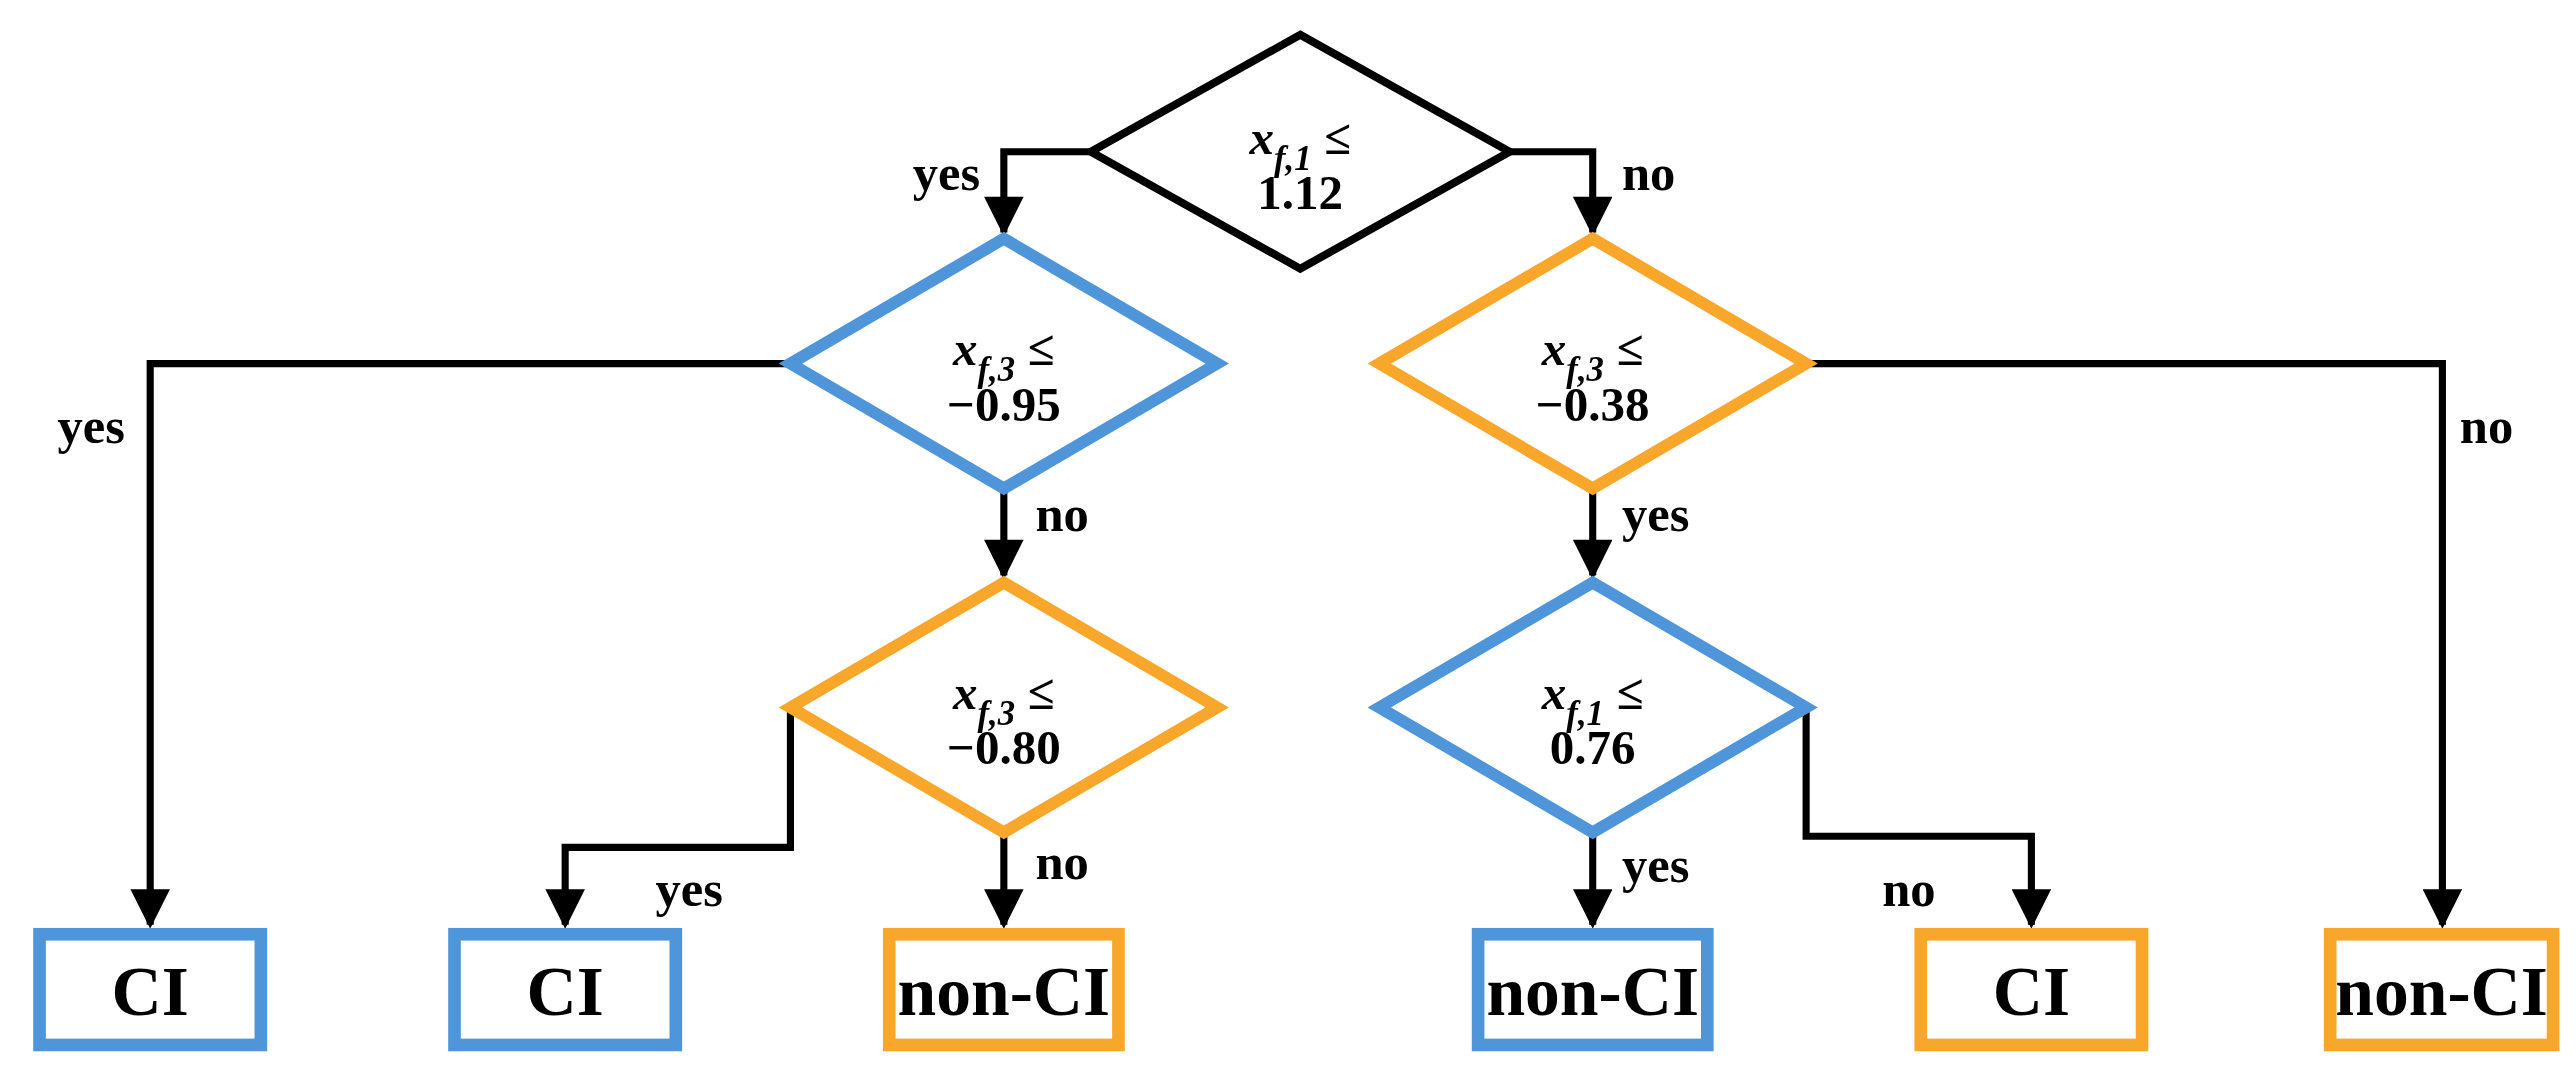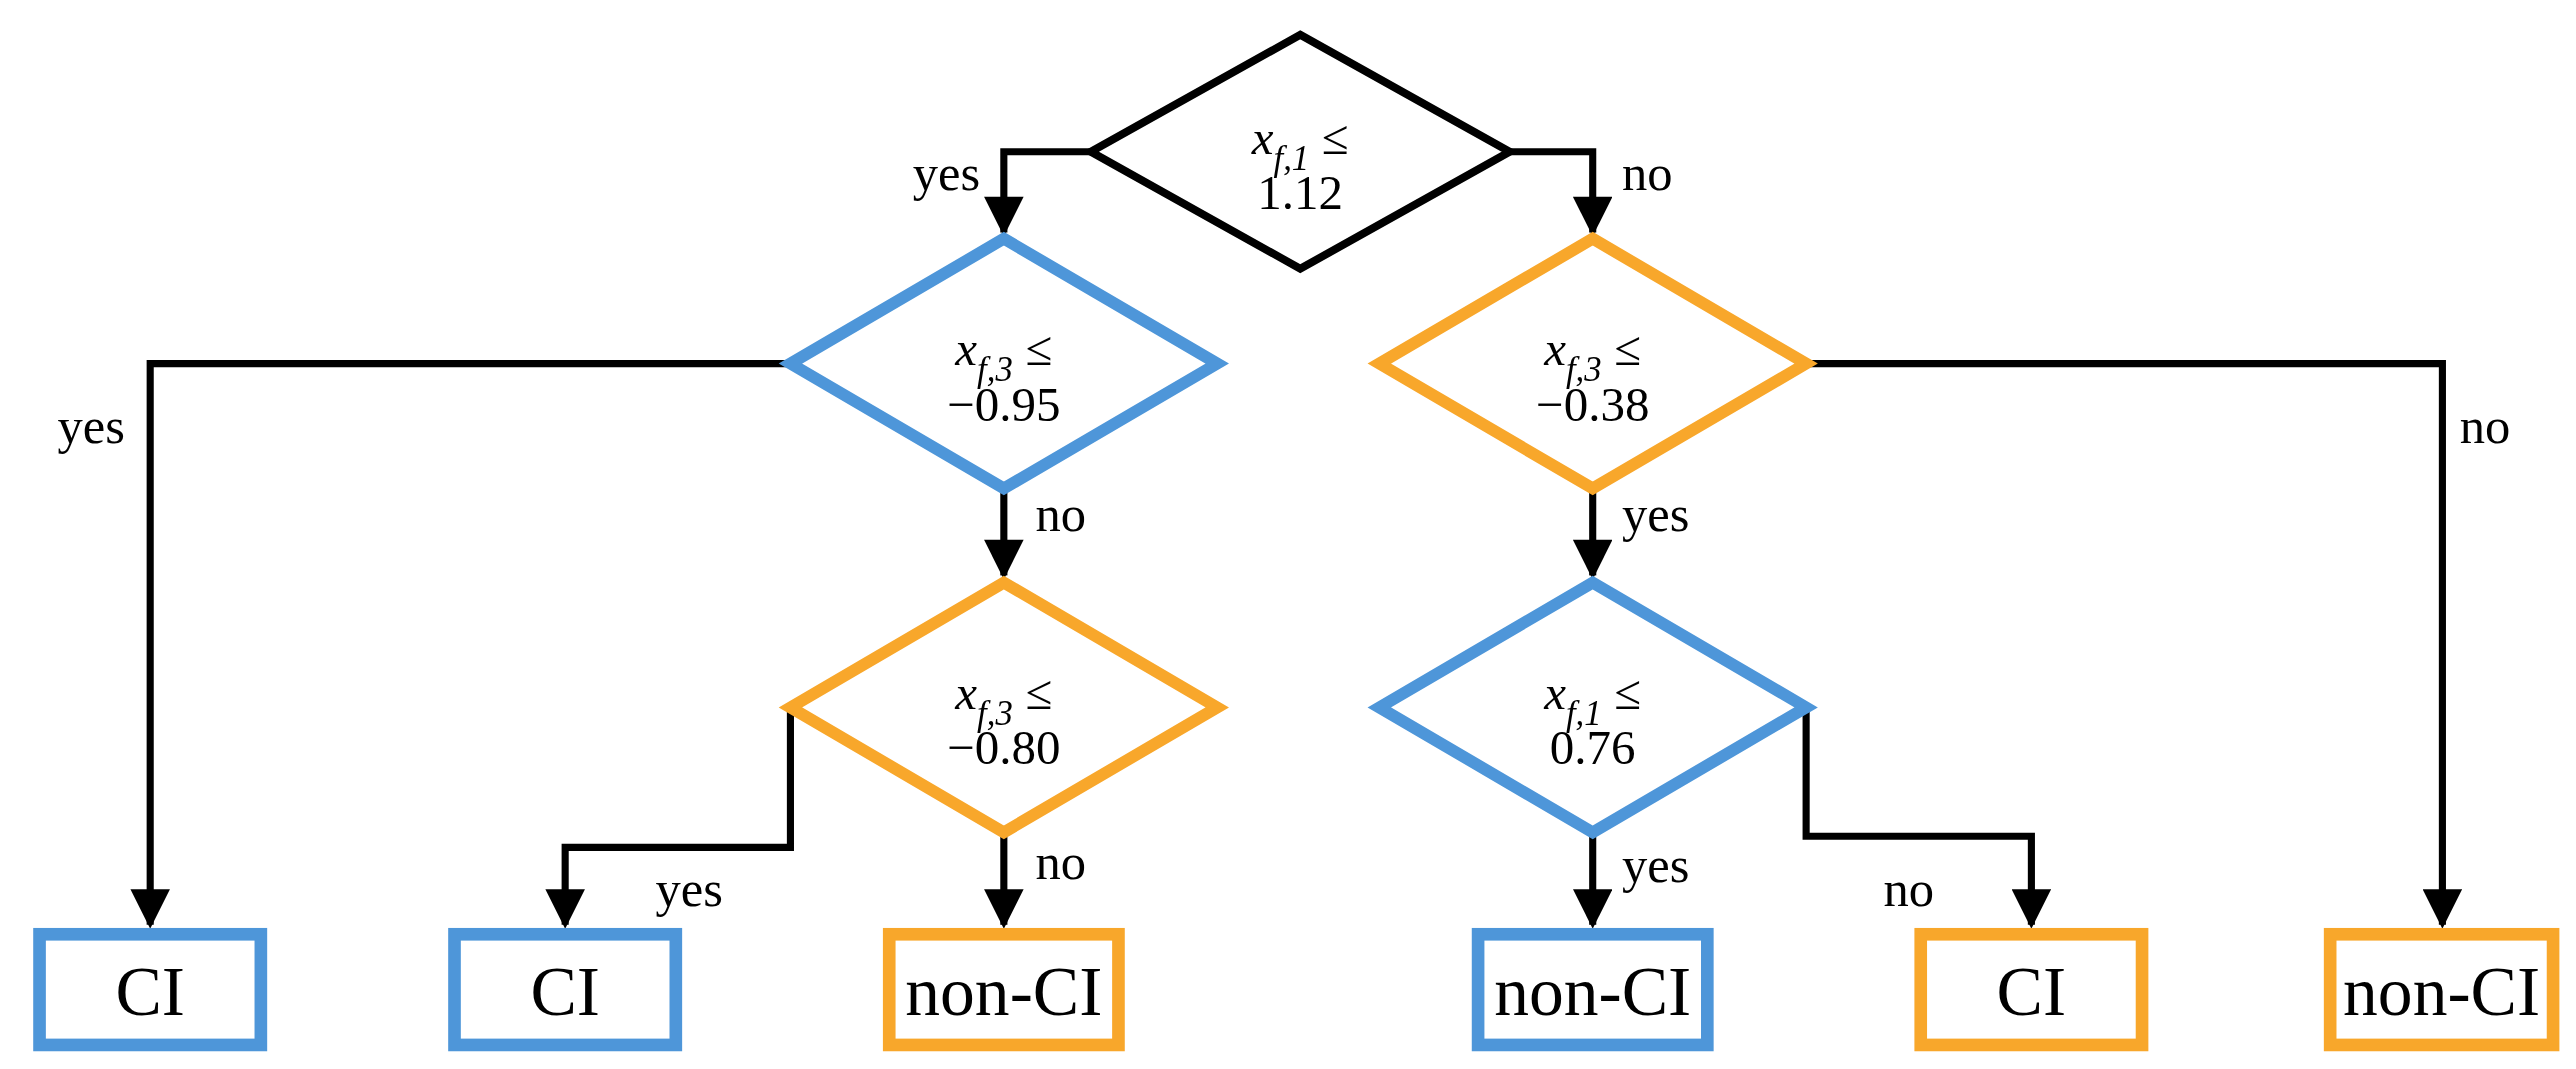--- a/index.html
+++ b/index.html
@@ -1,16 +1,16 @@
 <!DOCTYPE html>
 <html style="font-size:12.6px"><head>
 <meta charset="utf-8">
 <style>
   html, body { margin:0; padding:0; background:#ffffff; }
-  .fig-wrap { width:100%; background:#ffffff; }
+  .fig-wrap { width:100%; background:#ffffff;font-weight:bold; }
   svg { display:block; width:100%; height:auto; background:#ffffff; }
   svg text { font-family:"Liberation Serif", serif; fill:#000000; }
   .diamond { fill:#ffffff; stroke-linejoin:miter; }
   .leafbox { fill:#ffffff; }
   .edge { fill:none; stroke:#000000; stroke-width:9; }
   .lbl { font-size:64px; }
   .cond { font-size:62px; }
   .it { font-style:italic; }
   .sub { font-size:44px; font-style:italic; }
   .thr { font-size:62px; text-anchor:middle; }

